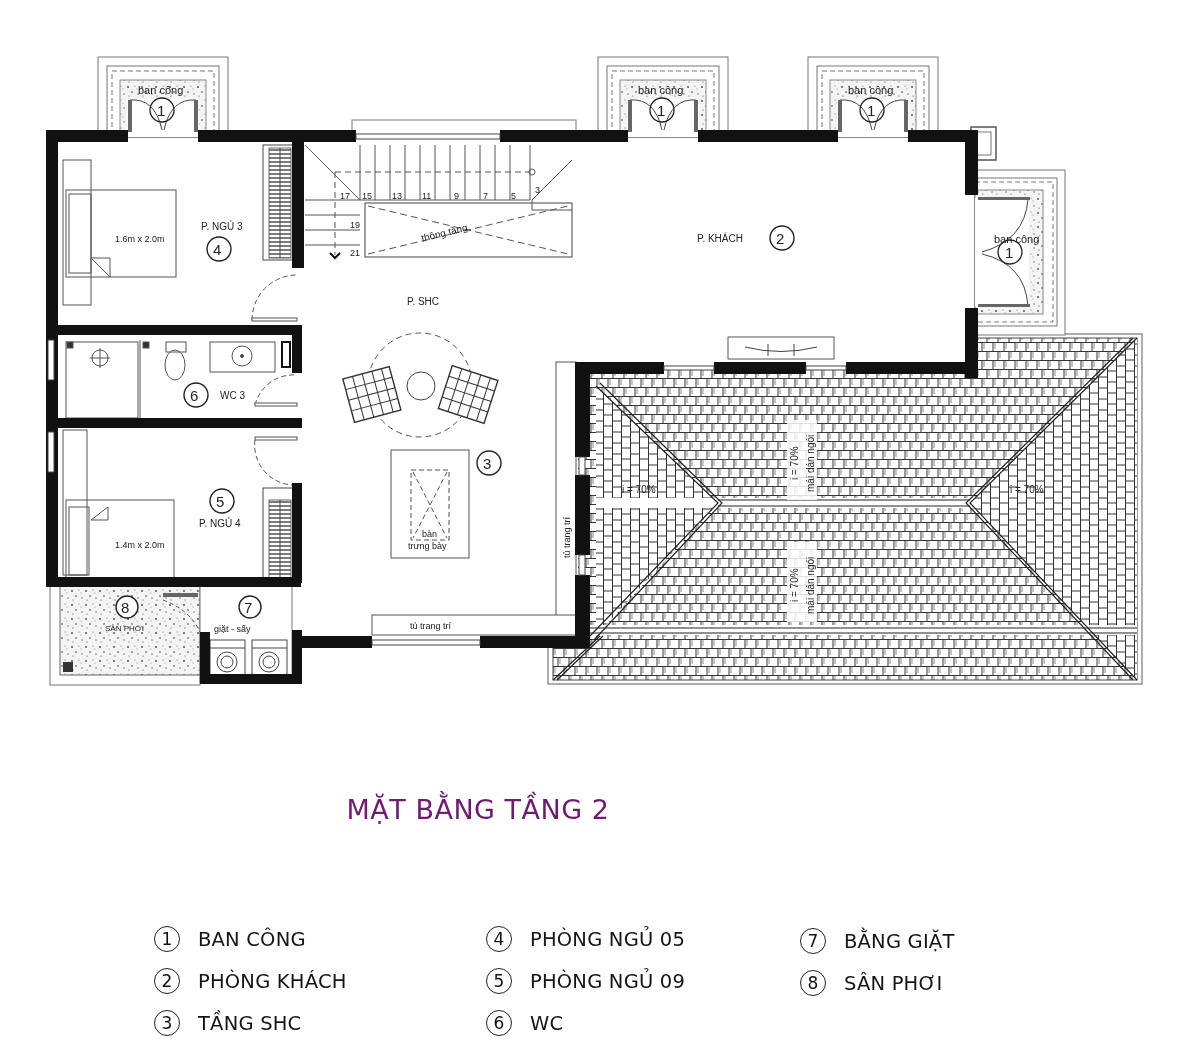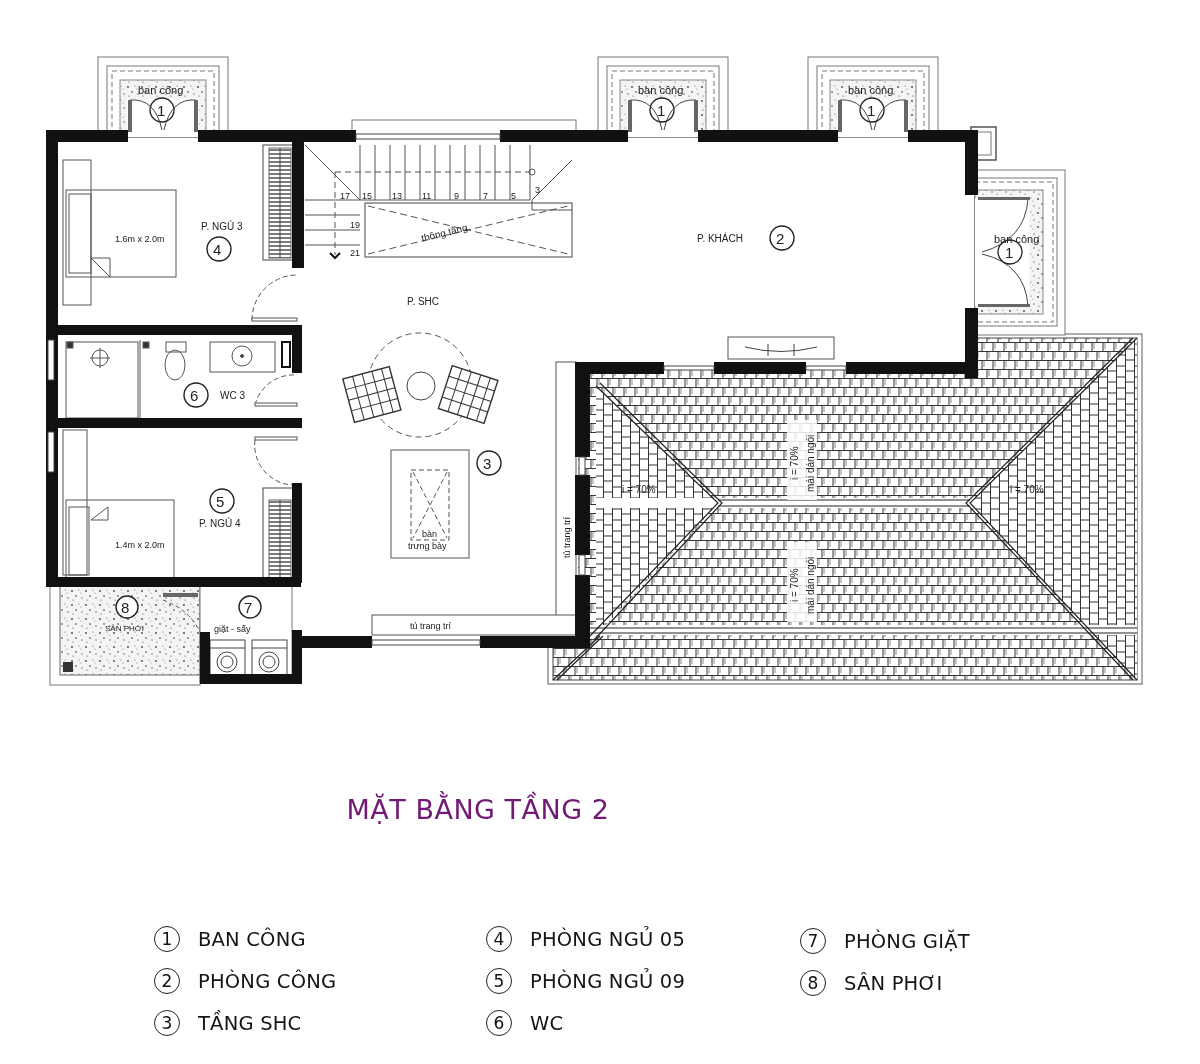--- a/index.html
+++ b/index.html
@@ -365,21 +365,21 @@
 <div class="title">MẶT BẰNG TẦNG 2</div>
 
 <div class="legend">
   <div class="legend-col" style="left:154px;">
     <div class="legend-item">
       <span class="legend-num">1</span>
       <span class="legend-label">BAN CÔNG</span>
     </div>
     <div class="legend-item">
       <span class="legend-num">2</span>
-      <span class="legend-label">PHÒNG CÔNG</span>
+      <span class="legend-label">PHÒNG KHÁCH</span>
     </div>
     <div class="legend-item">
       <span class="legend-num">3</span>
       <span class="legend-label">TẦNG SHC</span>
     </div>
   </div>
   <div class="legend-col" style="left:486px;">
     <div class="legend-item">
       <span class="legend-num">4</span>
       <span class="legend-label">PHÒNG NGỦ 05</span>
@@ -389,20 +389,20 @@
       <span class="legend-label">PHÒNG NGỦ 09</span>
     </div>
     <div class="legend-item">
       <span class="legend-num">6</span>
       <span class="legend-label">WC</span>
     </div>
   </div>
   <div class="legend-col" style="left:800px; top:2px;">
     <div class="legend-item">
       <span class="legend-num">7</span>
-      <span class="legend-label">PHÒNG GIẶT</span>
+      <span class="legend-label">BẰNG GIẶT</span>
     </div>
     <div class="legend-item">
       <span class="legend-num">8</span>
       <span class="legend-label">SÂN PHƠI</span>
     </div>
   </div>
 </div>
 
 </body></html>

